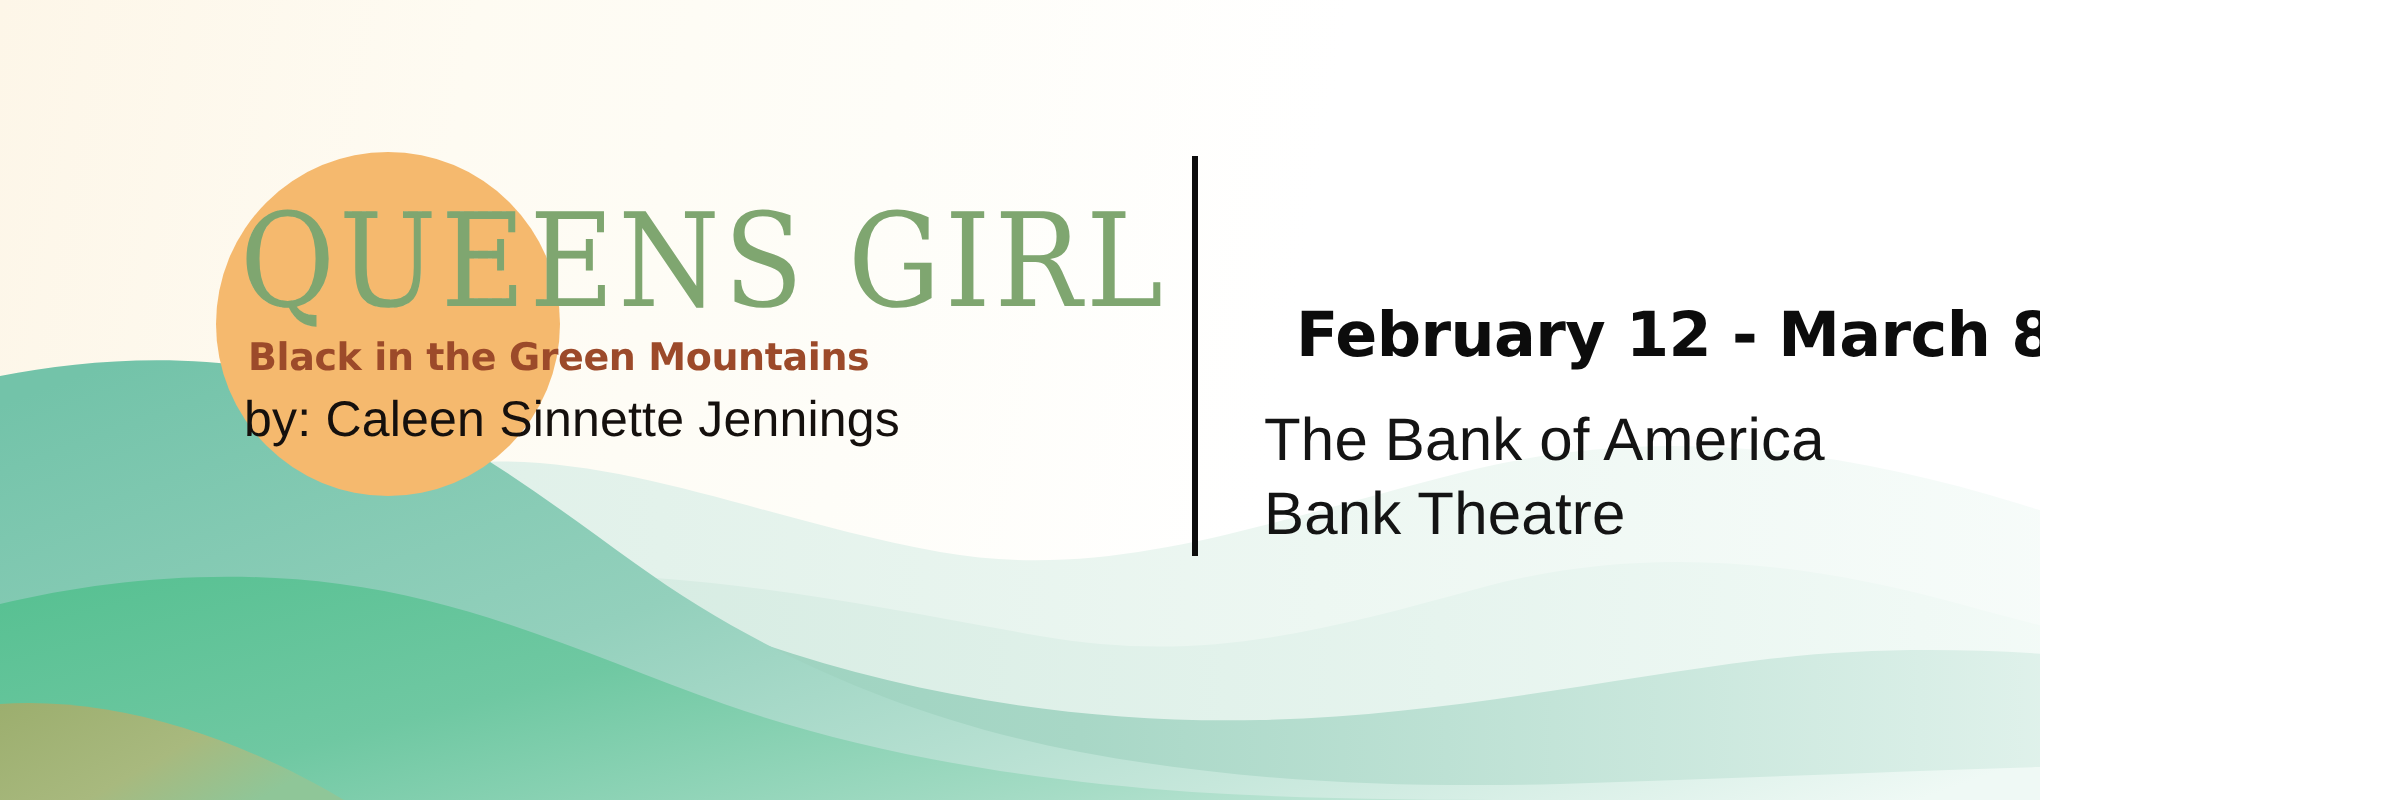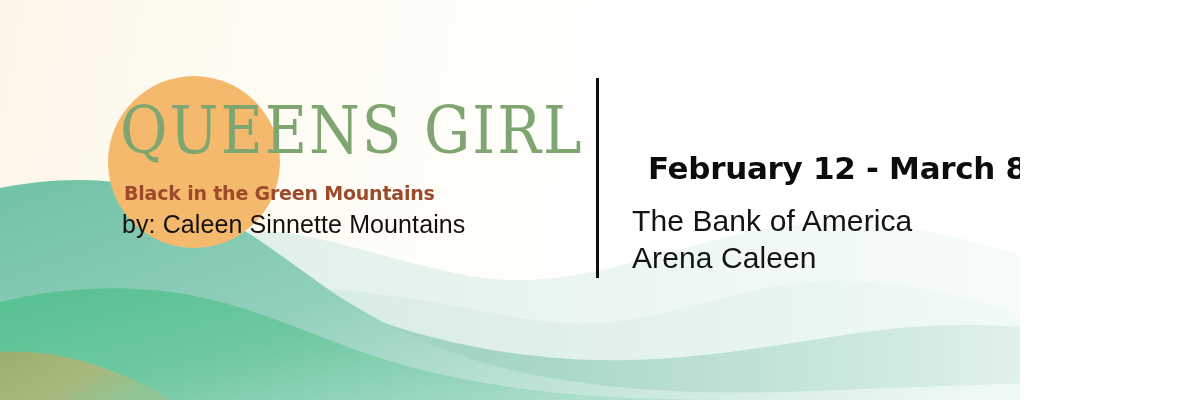--- a/index.html
+++ b/index.html
@@ -73,21 +73,21 @@
     transform-origin: left bottom;
   }
 
   .show-subtitle {
     font-family: "DejaVu Sans", sans-serif;
     font-size: 19px;
     line-height: 22px;
     font-weight: 700;
     color: #9C4A2A;
     letter-spacing: -0.2px;
-    margin: 18px 0 0 4px;
+    margin: 4px 0 0 4px;
     white-space: nowrap;
   }
 
   .show-byline {
     font-family: "Liberation Sans", sans-serif;
     font-size: 25px;
     line-height: 30px;
     font-weight: 400;
     color: #15100D;
     letter-spacing: 0.1px;
@@ -216,24 +216,24 @@
     <path fill="url(#gOlive)" d="M0,352 C28,350 60,354 92,364
              C124,374 152,388 172,400
              L0,400 Z"></path>
   </svg>
 
   <div class="sun-circle"></div>
 
   <div class="left-block">
     <div class="show-title">QUEENS GIRL</div>
     <div class="show-subtitle">Black in the Green Mountains</div>
-    <div class="show-byline">by: Caleen Sinnette Mountains</div>
+    <div class="show-byline">by: Caleen Sinnette Jennings</div>
   </div>
 
   <div class="divider"></div>
 
   <div class="right-block">
     <div class="date-range">February 12 - March 8</div>
     <div class="venue-line">The Bank of America</div>
-    <div class="venue-line">Arena Caleen</div>
+    <div class="venue-line">Bank Theatre</div>
   </div>
 
 </div>
 
 </body></html>

